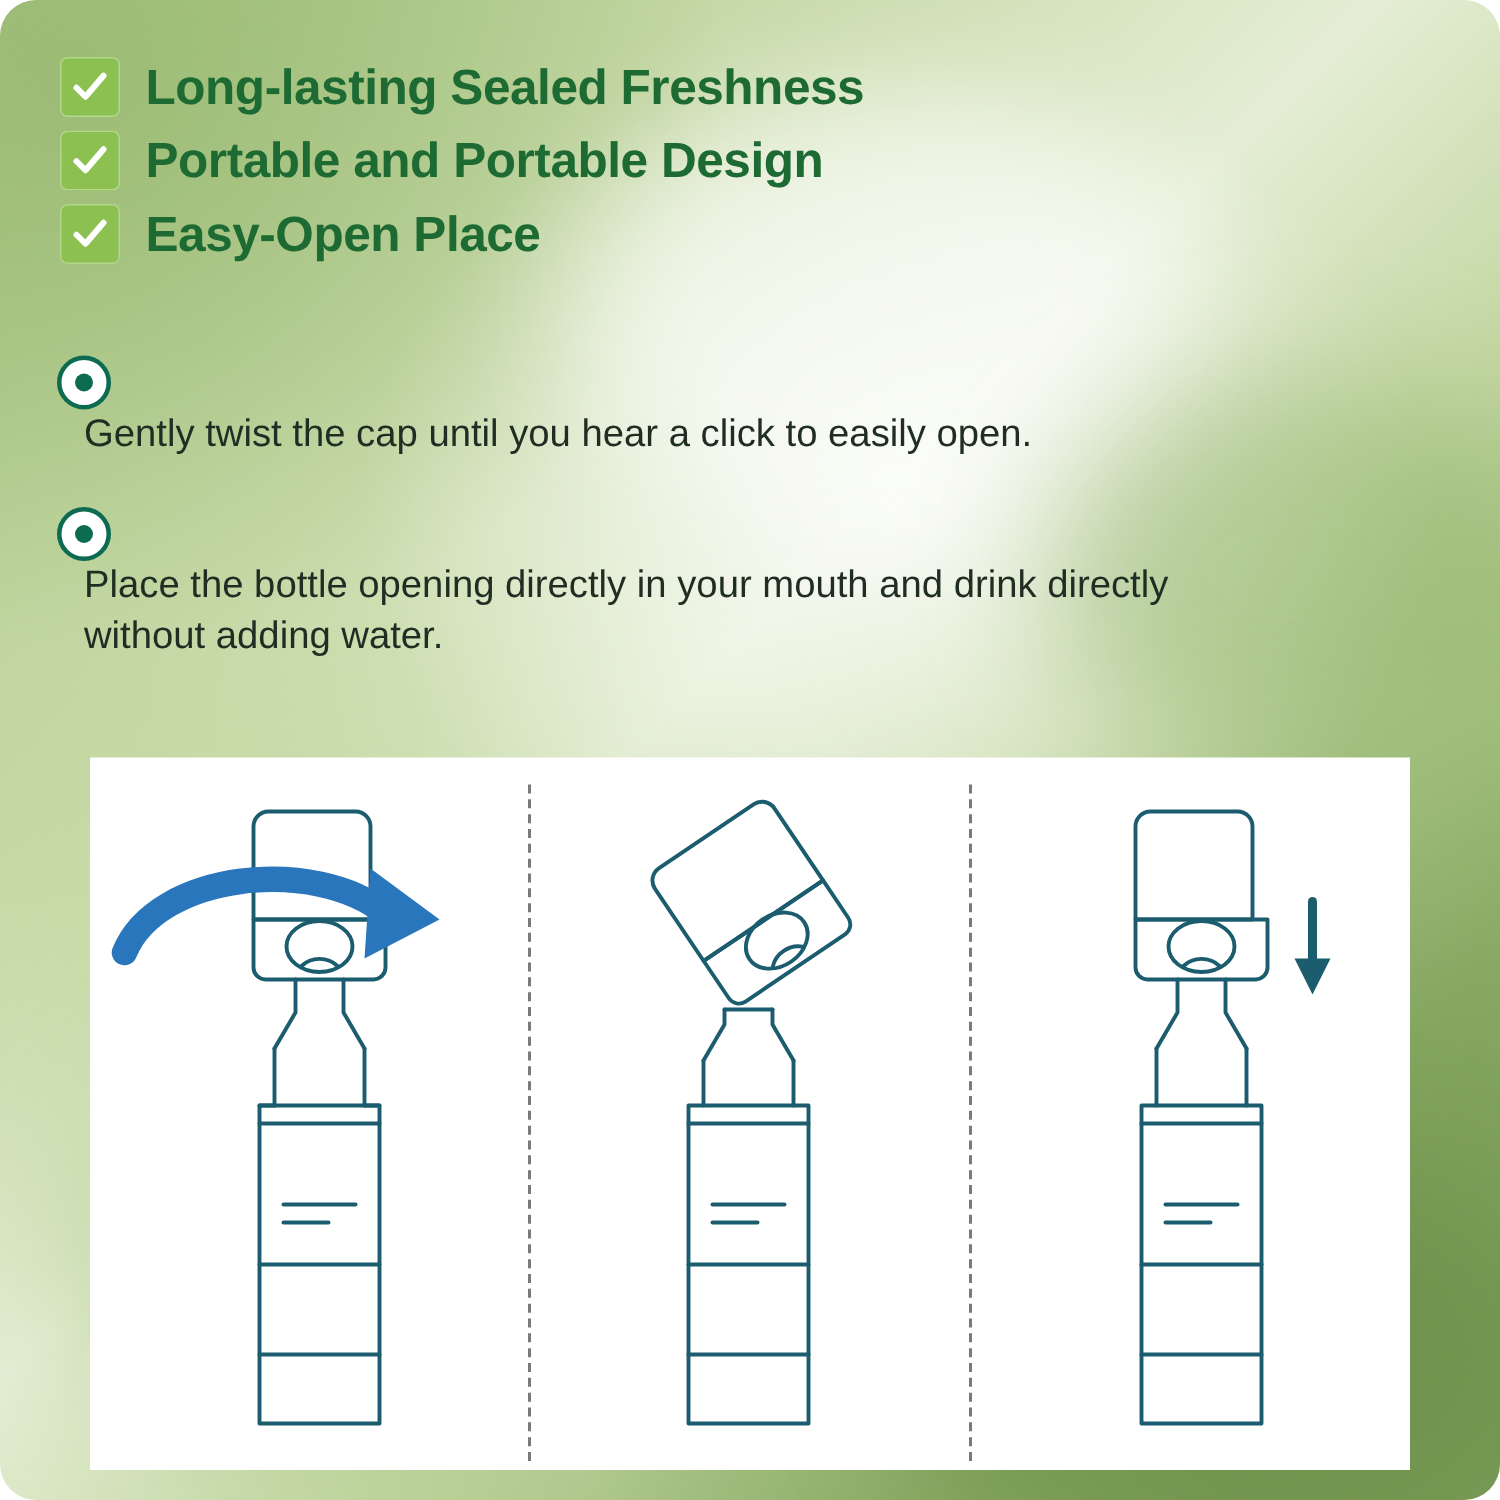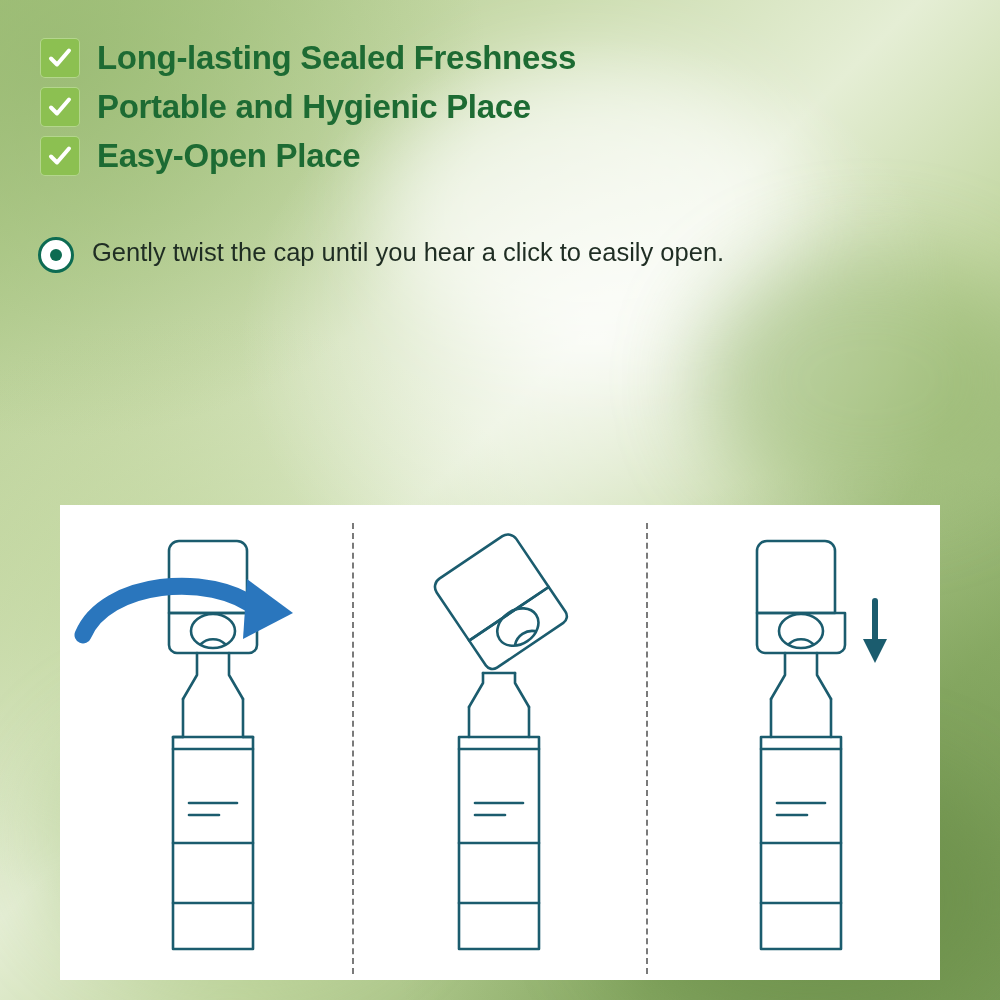--- a/index.html
+++ b/index.html
@@ -16,20 +16,21 @@
     position: relative;
     width: 1000px;
     height: 1000px;
     background:
       radial-gradient(ellipse 500px 420px at 60% 34%, rgba(255,255,255,0.72) 0%, rgba(255,255,255,0.30) 42%, rgba(255,255,255,0.0) 72%),
       radial-gradient(ellipse 460px 380px at 20% 62%, rgba(176,204,132,0.55) 0%, rgba(176,204,132,0.12) 60%, rgba(176,204,132,0) 80%),
       radial-gradient(ellipse 620px 520px at 88% 88%, rgba(105,141,72,0.65) 0%, rgba(120,155,85,0.25) 55%, rgba(120,155,85,0) 80%),
       radial-gradient(ellipse 520px 460px at 6% 6%, rgba(150,184,112,0.75) 0%, rgba(150,184,112,0.2) 60%, rgba(150,184,112,0) 82%),
       linear-gradient(135deg, #a7c47e 0%, #cbdcae 28%, #e5eed5 46%, #c3d7a2 62%, #8fb06a 82%, #7fa25c 100%);
     overflow: hidden;
+    border-radius: 24px;
   }
   .soft-blob {
     position: absolute;
     border-radius: 50%;
     filter: blur(42px);
     pointer-events: none;
   }
   .blob-a { left: 380px; top: 60px; width: 420px; height: 300px; background: rgba(255,255,255,0.55); }
   .blob-b { left: 700px; top: 250px; width: 340px; height: 260px; background: rgba(140,176,100,0.45); }
   .blob-c { left: 40px; top: 700px; width: 380px; height: 280px; background: rgba(160,192,120,0.40); }
@@ -70,22 +71,23 @@
 
   
   .instructions {
     position: absolute;
     left: 38px;
     top: 232px;
     width: 790px;
   }
   .instr-row {
     display: flex;
-    align-items: center;
+    align-items: flex-start;
     margin-bottom: 26px;
+    flex-direction: column;
   }
   .bullet {
     width: 30px;
     height: 30px;
     border-radius: 50%;
     border: 3px solid #0d6b52;
     background: #ffffff;
     flex: 0 0 auto;
     margin-top: 5px;
     display: flex;
@@ -151,21 +153,21 @@
       </span>
       <span class="feature-label">Long-lasting Sealed Freshness</span>
     </div>
 
     <div class="feature-row">
       <span class="check-box">
         <svg width="28" height="28" viewBox="0 0 28 28">
           <path d="M5 14.5 L11 20.5 L23 6.5" fill="none" stroke="#ffffff" stroke-width="4" stroke-linecap="round" stroke-linejoin="round"></path>
         </svg>
       </span>
-      <span class="feature-label">Portable and Hygienic Place</span>
+      <span class="feature-label">Portable and Portable Design</span>
     </div>
 
     <div class="feature-row">
       <span class="check-box">
         <svg width="28" height="28" viewBox="0 0 28 28">
           <path d="M5 14.5 L11 20.5 L23 6.5" fill="none" stroke="#ffffff" stroke-width="4" stroke-linecap="round" stroke-linejoin="round"></path>
         </svg>
       </span>
       <span class="feature-label">Easy-Open Place</span>
     </div>
@@ -174,20 +176,26 @@
 
   <div class="instructions">
 
     <div class="instr-row">
       <span class="bullet">
           <i></i>
         </span>
       <span class="instr-text">Gently twist the cap until you hear a click to easily open.</span>
     </div>
 
+    <div class="instr-row">
+      <span class="bullet">
+          <i></i>
+        </span>
+      <span class="instr-text">Place the bottle opening directly in your mouth and drink directly without adding water.</span>
+    </div>
 
 
   </div>
 
   <div class="steps-panel">
 
     <div class="step">
       <svg width="290" height="460" viewBox="0 0 290 460">
         <g fill="none" stroke="#1b5c6e" stroke-width="2.6" stroke-linejoin="round" stroke-linecap="round">
 

